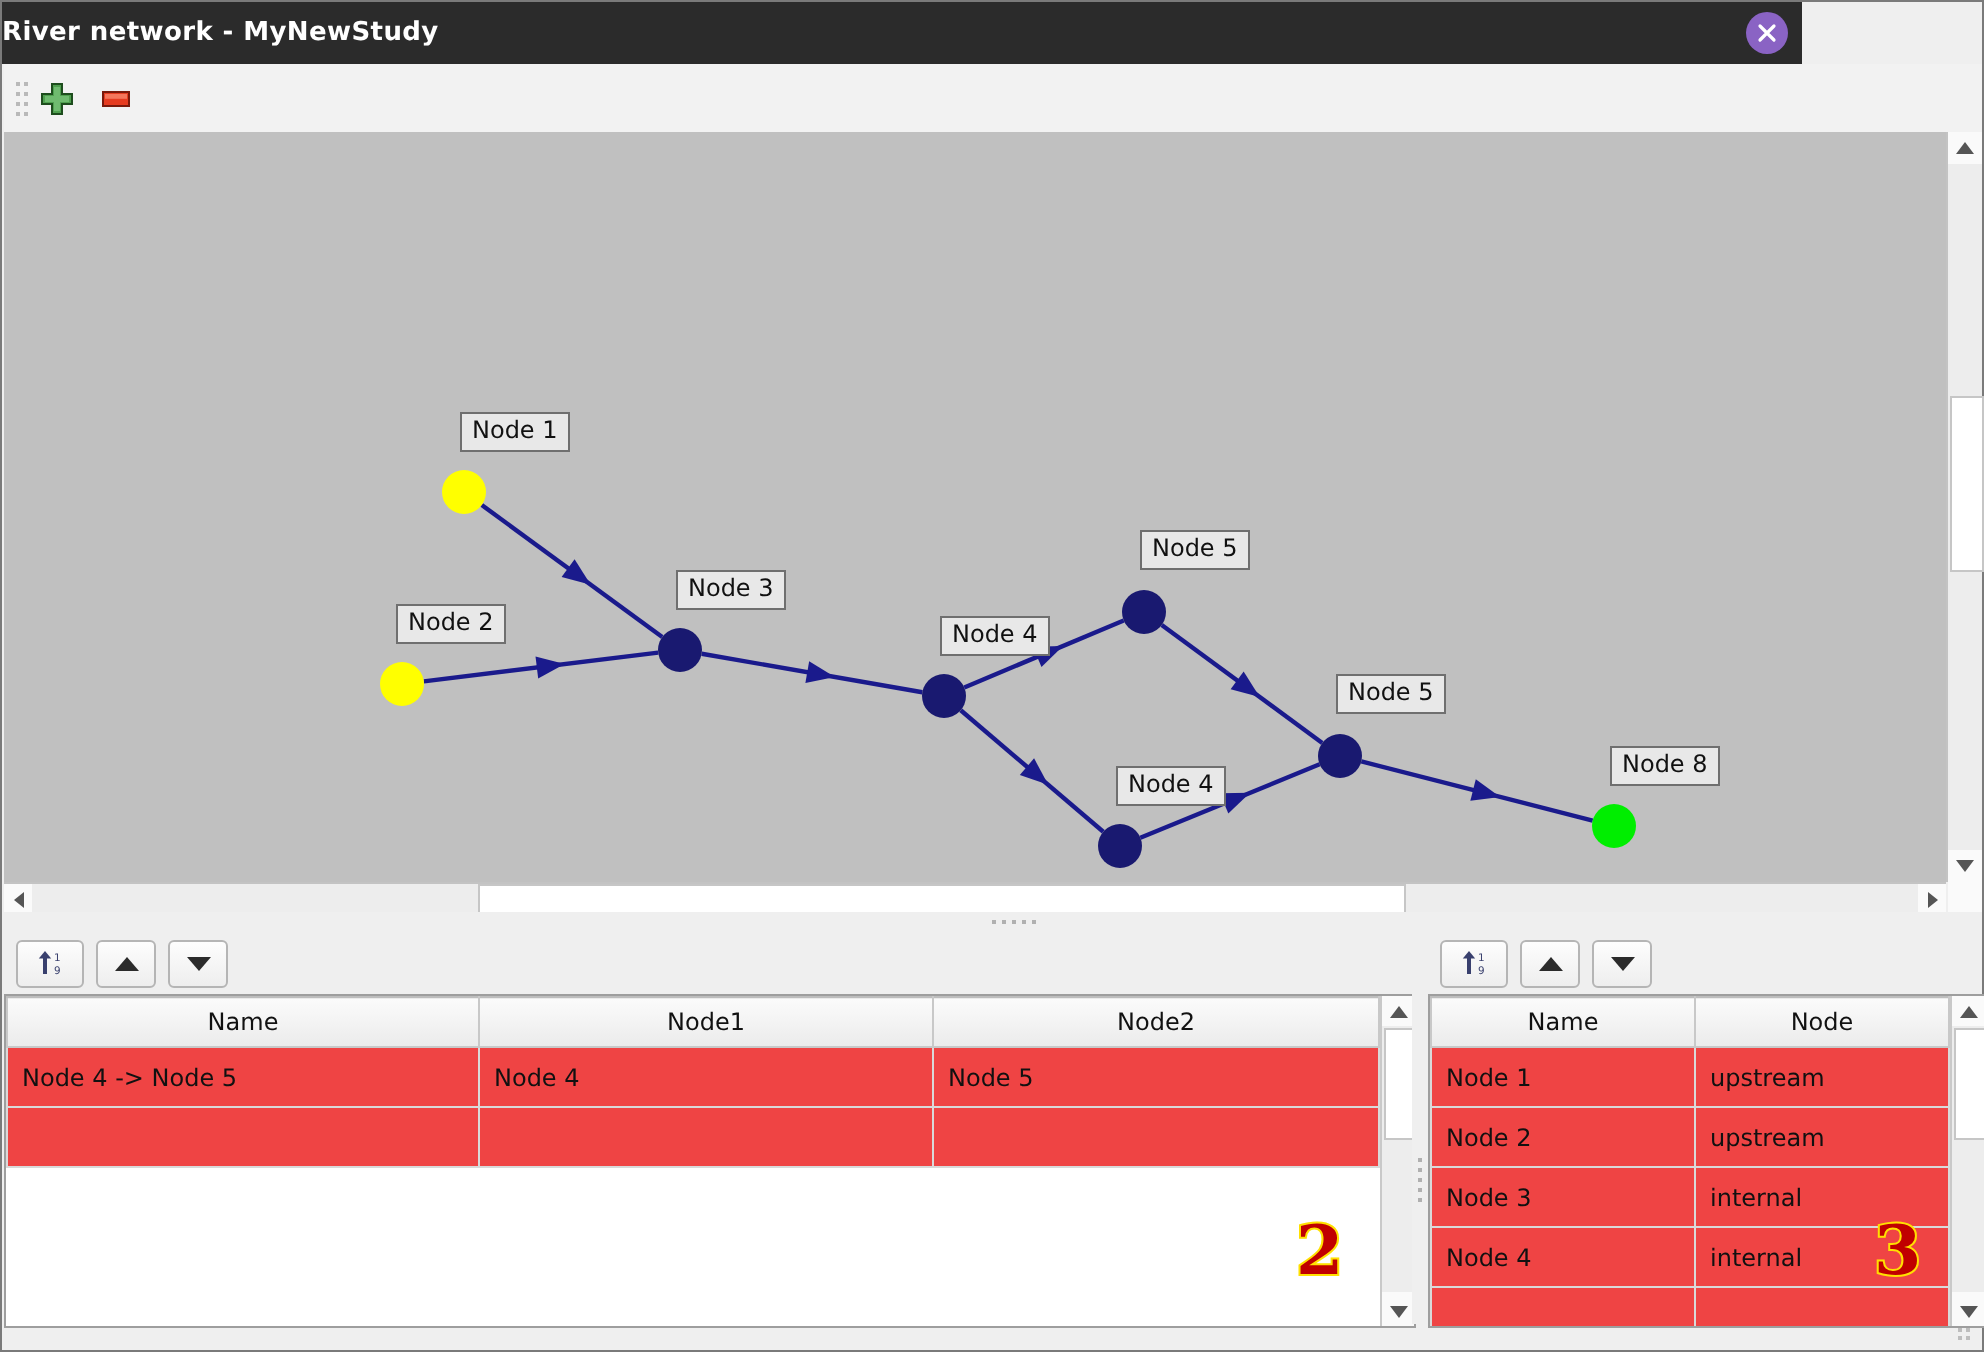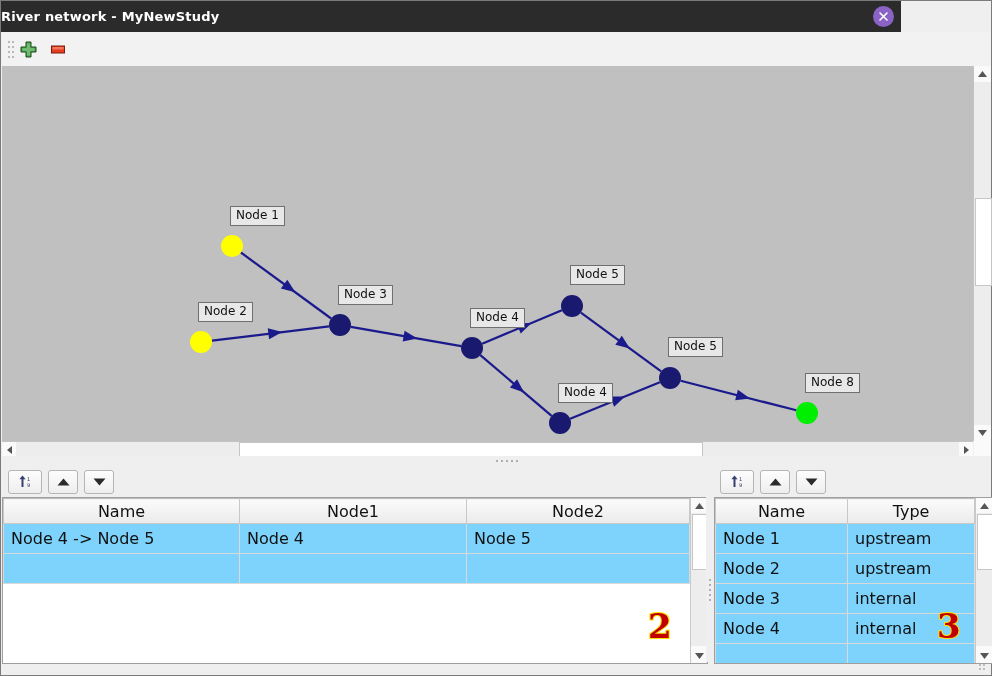--- a/index.html
+++ b/index.html
@@ -62,22 +62,22 @@
   .bottom{position:absolute;left:1px;top:465px;width:989px;height:209px;background:#efefef;}
   .pane{position:absolute;top:0;height:209px;}
   .pane-left{left:0;width:704px;}
   .pane-right{left:712px;width:277px;}
   .pane-tools{height:31px;display:flex;align-items:center;gap:6px;padding-left:6px;}
   .pbtn{width:28px;height:22px;background:linear-gradient(#fdfdfd,#eeeeee);
         border:1px solid #b5b5b5;border-radius:3px;display:flex;align-items:center;
         justify-content:center;cursor:pointer;}
   .pbtn.wide{width:32px;}
 
-  table.grid{border-collapse:collapse;table-layout:fixed;background:#7dd3fc;
-             font-size:16px;}
+  table.grid{border-collapse:collapse;table-layout:fixed;background:#ef4444;
+             font-size:12px;}
   table.grid th{background:linear-gradient(#fbfbfb,#ebebeb);border:1px solid #c8c8c8;
                 border-top:1px solid #bdbdbd;font-weight:normal;height:22px;
                 text-align:center;color:#111;}
   table.grid td{border:1px solid #d9d9d9;height:29px;padding:0 7px;color:#111;
                 white-space:nowrap;overflow:hidden;text-overflow:ellipsis;}
   td.empty{height:13px;}
 
   .tablebox{position:absolute;top:31px;border:1px solid #9e9e9e;background:#fff;
             overflow:hidden;}
   .tb-left{left:0;width:704px;height:165px;}
@@ -314,21 +314,21 @@
 
       <div class="tablebox tb-right">
         <table class="grid" id="nodes-table" style="width:259px;">
           <colgroup>
               <col style="width:132px">
               <col style="width:127px">
             </colgroup>
           <thead>
               <tr id="nodes-head">
                 <th>Name</th>
-                <th>Type</th>
+                <th>Node</th>
               </tr>
             </thead>
           <tbody id="nodes-body">
               <tr>
                 <td>Node 1</td>
                 <td>upstream</td>
               </tr>
               <tr>
                 <td>Node 2</td>
                 <td>upstream</td>

